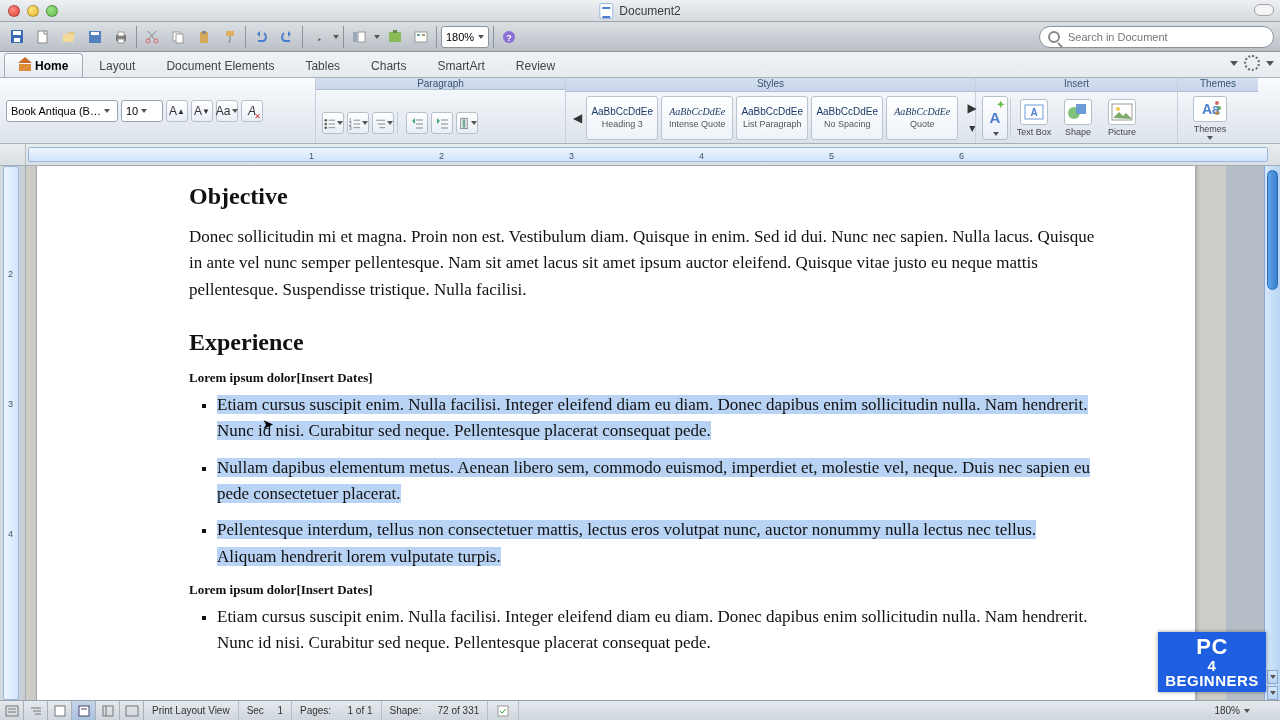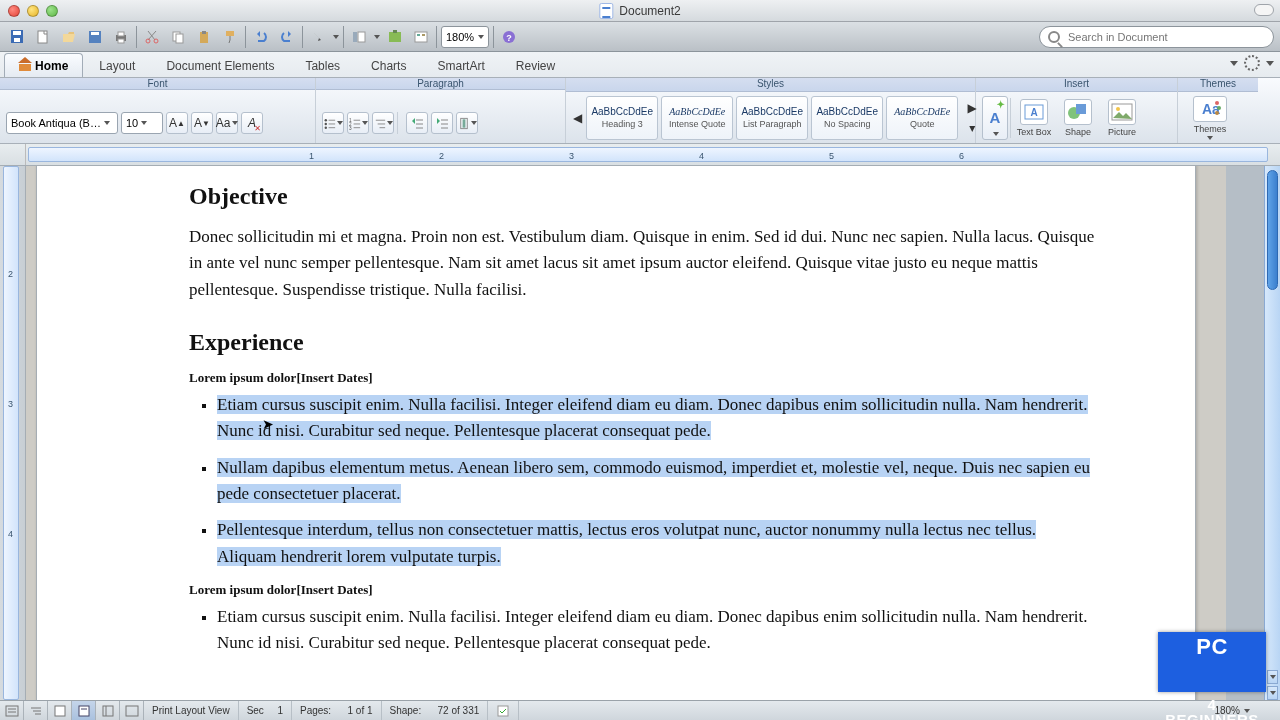--- a/index.html
+++ b/index.html
@@ -89,21 +89,21 @@
   .scroll-btn.dn2{bottom:0;}
   
   .status{position:absolute;bottom:0;left:0;right:0;height:20px;background:linear-gradient(#e4e9ed,#cfd6dc);border-top:1px solid #9aa2a9;display:flex;align-items:center;font-size:10px;color:#333;}
   .status .vbtns{display:flex;height:100%;}
   .status .vbtns .v{width:24px;height:100%;border-right:1px solid #aab2b9;display:flex;align-items:center;justify-content:center;}
   .status .vbtns .v.active{background:linear-gradient(#c5d5ea,#a9c1de);}
   .status .seg{padding:0 8px;border-right:1px solid #b7bfc6;height:100%;display:flex;align-items:center;gap:4px;}
   .status .zoom-r{margin-left:auto;padding:0 30px 0 8px;display:flex;align-items:center;gap:4px;}
   
   .wm{position:absolute;right:14px;bottom:28px;width:108px;height:60px;background:#1d5fe0;color:#fff;font-family:Arial Black,Arial,sans-serif;font-weight:900;display:flex;flex-direction:column;align-items:center;justify-content:center;font-size:15px;line-height:1;letter-spacing:.5px;box-shadow:0 0 4px rgba(0,0,0,.4);}
-  .wm .top{font-size:22px;margin-top:39px;}
+  .wm .top{font-size:22px;}
 </style>
 </head>
 <body>
 
 <div class="titlebar">
   <div class="traffic">
     <div class="tl r"></div>
     <div class="tl y"></div>
     <div class="tl g"></div>
   </div>
@@ -255,21 +255,20 @@
   <div class="ribbon-right">
     <div class="chev"></div>
     <div class="gear"></div>
     <div class="chev"></div>
   </div>
 </div>
 
 <div class="ribbon">
 
   <div class="rgroup g-font">
-    <div class="gtitle">Font</div>
     <div class="gbody">
       <div class="row2">
         <div class="hrow">
           <div class="sel" style="width:112px;">
               <span>Book Antiqua (B…</span>
               <span class="dd-ar"></span>
             </div>
           <div class="sel" style="width:42px;">
               <span>10</span>
               <span class="dd-ar"></span>

